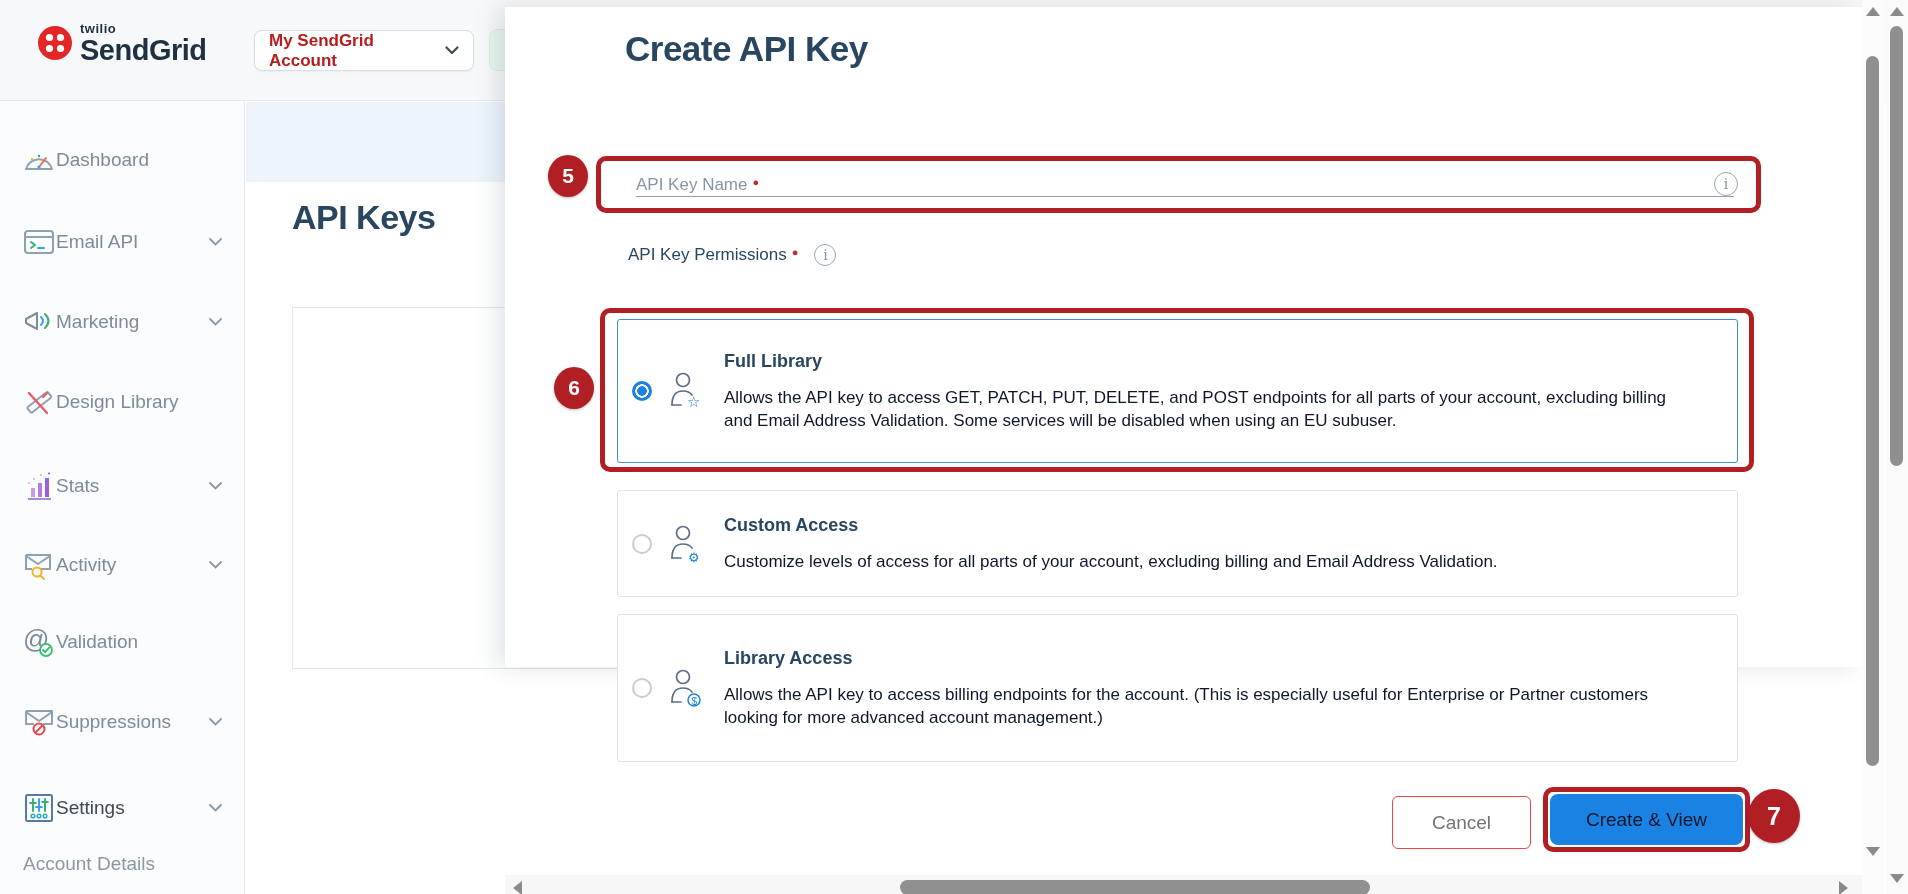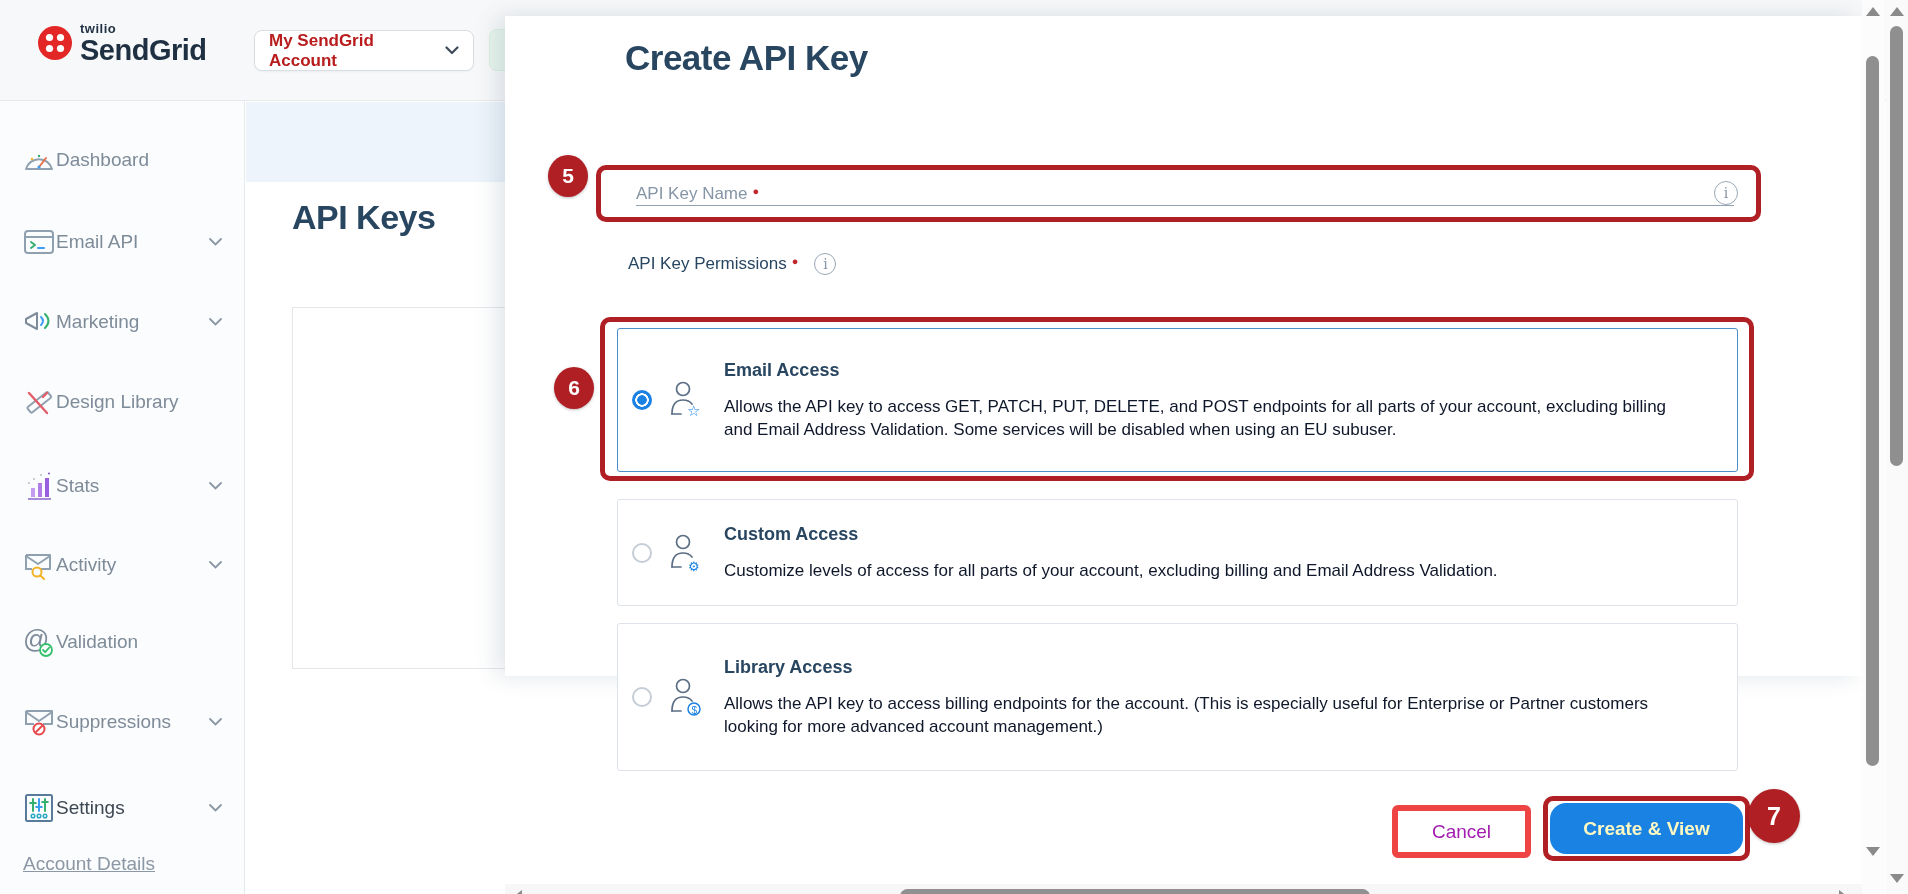--- a/index.html
+++ b/index.html
@@ -16,29 +16,29 @@
     font-size:17px;font-weight:bold;color:#b91c1c;box-shadow:0 1px 2px rgba(30,48,67,.05);}
   .green-btn{left:489px;top:29px;width:72px;height:42px;background:#e9f6ee;border:1px solid #d9efe2;border-radius:8px;}
 
   
   .sidebar{left:0;top:101px;width:245px;height:793px;background:#fbfcfd;border-right:1px solid #e6e9ec;}
   .nav-item{position:absolute;left:0;width:245px;height:40px;display:flex;align-items:center;cursor:pointer;}
   .nav-item .ico{width:34px;height:34px;margin-left:22px;flex:0 0 34px;display:flex;align-items:center;justify-content:center;}
   .nav-item .lbl{font-size:19px;color:#7e8b99;}
   .nav-item .chev{position:absolute;right:23px;top:16px;}
   .nav-item.current .lbl{color:#3d4752;}
-  .nav-sub{position:absolute;left:23px;font-size:19px;color:#8b97a4;cursor:pointer;text-decoration:underline;}
+  .nav-sub{position:absolute;left:23px;font-size:19px;color:#8b97a4;cursor:pointer;}
 
   
   .blueband{left:246px;top:102px;width:600px;height:80px;background:#edf4fb;}
   .bg-title{left:292px;top:198px;font-size:34px;font-weight:bold;color:#294661;letter-spacing:-0.5px;}
   .bg-card{left:292px;top:307px;width:640px;height:362px;background:#fff;border:1px solid #e3e7eb;}
 
   
-  .modal{left:505px;top:16px;width:1357px;height:660px;background:#fff;box-shadow:-8px 0 22px rgba(41,70,97,.14);}
+  .modal{left:505px;top:7px;width:1357px;height:660px;background:#fff;box-shadow:-8px 0 22px rgba(41,70,97,.14);}
   .modal-title{left:120px;top:22px;font-size:35px;font-weight:bold;color:#294661;letter-spacing:-0.5px;}
 
   .ann-rect{border:5px solid #b01f24;border-radius:10px;background:transparent;}
   .ann-circle{border-radius:50%;background:#b01f24;color:#fff;display:flex;align-items:center;justify-content:center;
     font-weight:bold;z-index:40;box-shadow:0 1px 3px rgba(0,0,0,.25);}
 
   .name-field{left:91px;top:149px;width:1165px;height:57px;background:#fff;}
   .field-label{position:absolute;left:35px;top:14px;font-size:17px;color:#8695a5;}
   .req-dot{color:#c2282b;font-size:11px;vertical-align:4px;margin-left:5px;}
   .field-underline{position:absolute;left:35px;right:22px;bottom:11px;border-bottom:1px solid #93a2b0;}
@@ -51,24 +51,24 @@
   .opt-card{left:112px;width:1121px;background:#fff;border:1px solid #dde3e9;border-radius:3px;
     display:flex;align-items:center;padding-left:14px;}
   .opt-card.sel{border:1.5px solid #4a8fc7;}
   .radio{width:20px;height:20px;border-radius:50%;border:2px solid #c5cdd6;background:#fff;flex:0 0 20px;cursor:pointer;}
   .radio.on{border:none;background:radial-gradient(circle,#1a82e2 0 4.5px,#ffffff 5px 6.5px,#1a82e2 7px 100%);}
   .opt-ico{width:36px;height:40px;margin-left:16px;flex:0 0 36px;}
   .opt-text{margin-left:20px;}
   .opt-title{font-size:18px;font-weight:bold;color:#294661;margin-bottom:14px;}
   .opt-desc{font-size:17px;color:#0f172a;max-width:960px;line-height:23px;}
 
-  .btn-cancel{left:887px;top:789px;width:139px;height:53px;background:#fff;border:6px solid #ef4444;border-radius:6px;
-    color:#a21caf;font-size:19px;display:flex;align-items:center;justify-content:center;cursor:pointer;}
-  .btn-create{left:1045px;top:787px;width:193px;height:51px;background:#1a82e2;border-radius:16px;
-    color:#fef9c3;font-size:19px;font-weight:bold;display:flex;align-items:center;justify-content:center;cursor:pointer;}
+  .btn-cancel{left:887px;top:789px;width:139px;height:53px;background:#fff;border:1px solid #ef4444;border-radius:6px;
+    color:#737373;font-size:19px;display:flex;align-items:center;justify-content:center;cursor:pointer;}
+  .btn-create{left:1045px;top:787px;width:193px;height:51px;background:#1a82e2;border-radius:8px;
+    color:#0f172a;font-size:19px;font-weight:normal;display:flex;align-items:center;justify-content:center;cursor:pointer;}
 
   
   .hscroll{left:0;top:868px;width:1357px;height:26px;background:#f7f7f7;}
   .hthumb{position:absolute;left:395px;top:5px;width:470px;height:15px;background:#909090;border-radius:8px;}
   .tri{width:0;height:0;position:absolute;}
   .tri-left{border-top:7px solid transparent;border-bottom:7px solid transparent;border-right:9px solid #8a8a8a;}
   .tri-right{border-top:7px solid transparent;border-bottom:7px solid transparent;border-left:9px solid #8a8a8a;}
   .tri-up{border-left:7px solid transparent;border-right:7px solid transparent;border-bottom:9px solid #8a8a8a;}
   .tri-down{border-left:7px solid transparent;border-right:7px solid transparent;border-top:9px solid #8a8a8a;}
   .vscroll{top:0;height:894px;background:#fcfcfc;z-index:50;}
@@ -269,21 +269,21 @@
       <span class="radio on"></span>
       <span class="opt-ico">
         <svg width="36" height="40" viewBox="0 0 36 40">
           <circle cx="15" cy="9" r="6.5" fill="none" stroke="#5a6e84" stroke-width="1.7"></circle>
           <path d="M4 34 q0 -14 11 -14 q6 0 9 4" fill="none" stroke="#5a6e84" stroke-width="1.7" stroke-linecap="round"></path>
           <line x1="4" y1="34" x2="13" y2="34" stroke="#5a6e84" stroke-width="1.7" stroke-linecap="round"></line>
           <text x="19" y="36" font-size="15" fill="#1a82e2" font-family="DejaVu Sans">☆</text>
         </svg>
       </span>
       <span class="opt-text">
-        <div class="opt-title">Email Access</div>
+        <div class="opt-title">Full Library</div>
         <div class="opt-desc">Allows the API key to access GET, PATCH, PUT, DELETE, and POST endpoints for all parts of your account, excluding billing and Email Address Validation. Some services will be disabled when using an EU subuser.</div>
       </span>
     </div>
 
     <div class="abs opt-card" style="top:483px;height:107px">
       <span class="radio"></span>
       <span class="opt-ico">
         <svg width="36" height="40" viewBox="0 0 36 40">
           <circle cx="15" cy="9" r="6.5" fill="none" stroke="#5a6e84" stroke-width="1.7"></circle>
           <path d="M4 34 q0 -14 11 -14 q6 0 9 4" fill="none" stroke="#5a6e84" stroke-width="1.7" stroke-linecap="round"></path>

